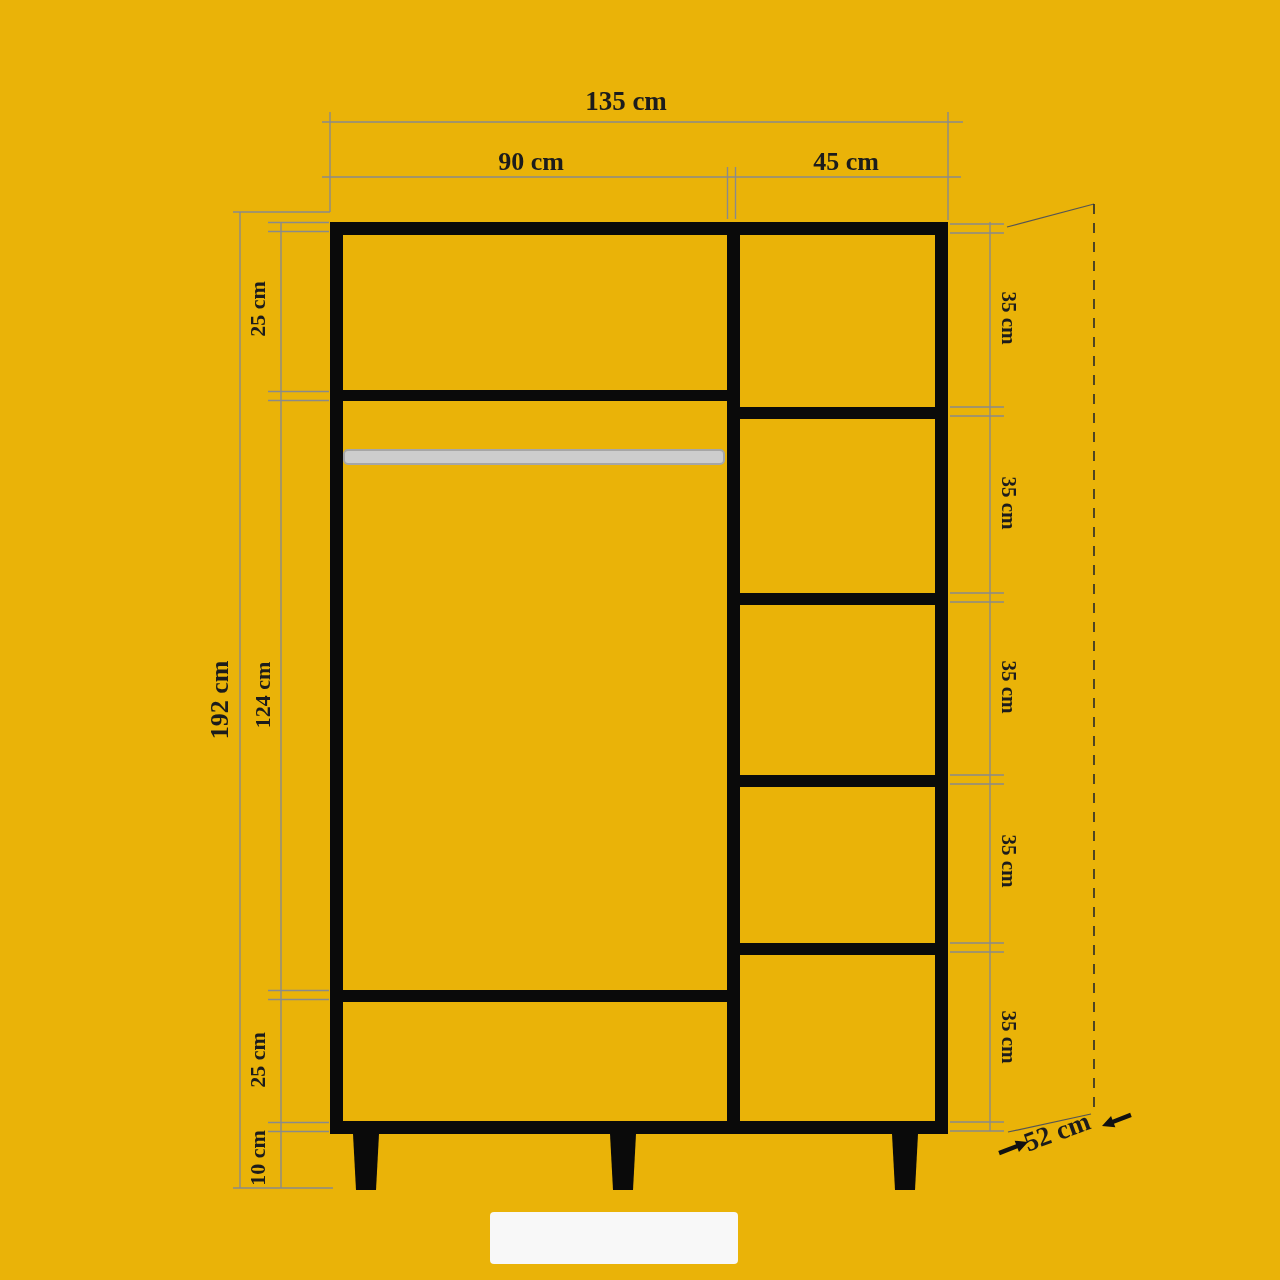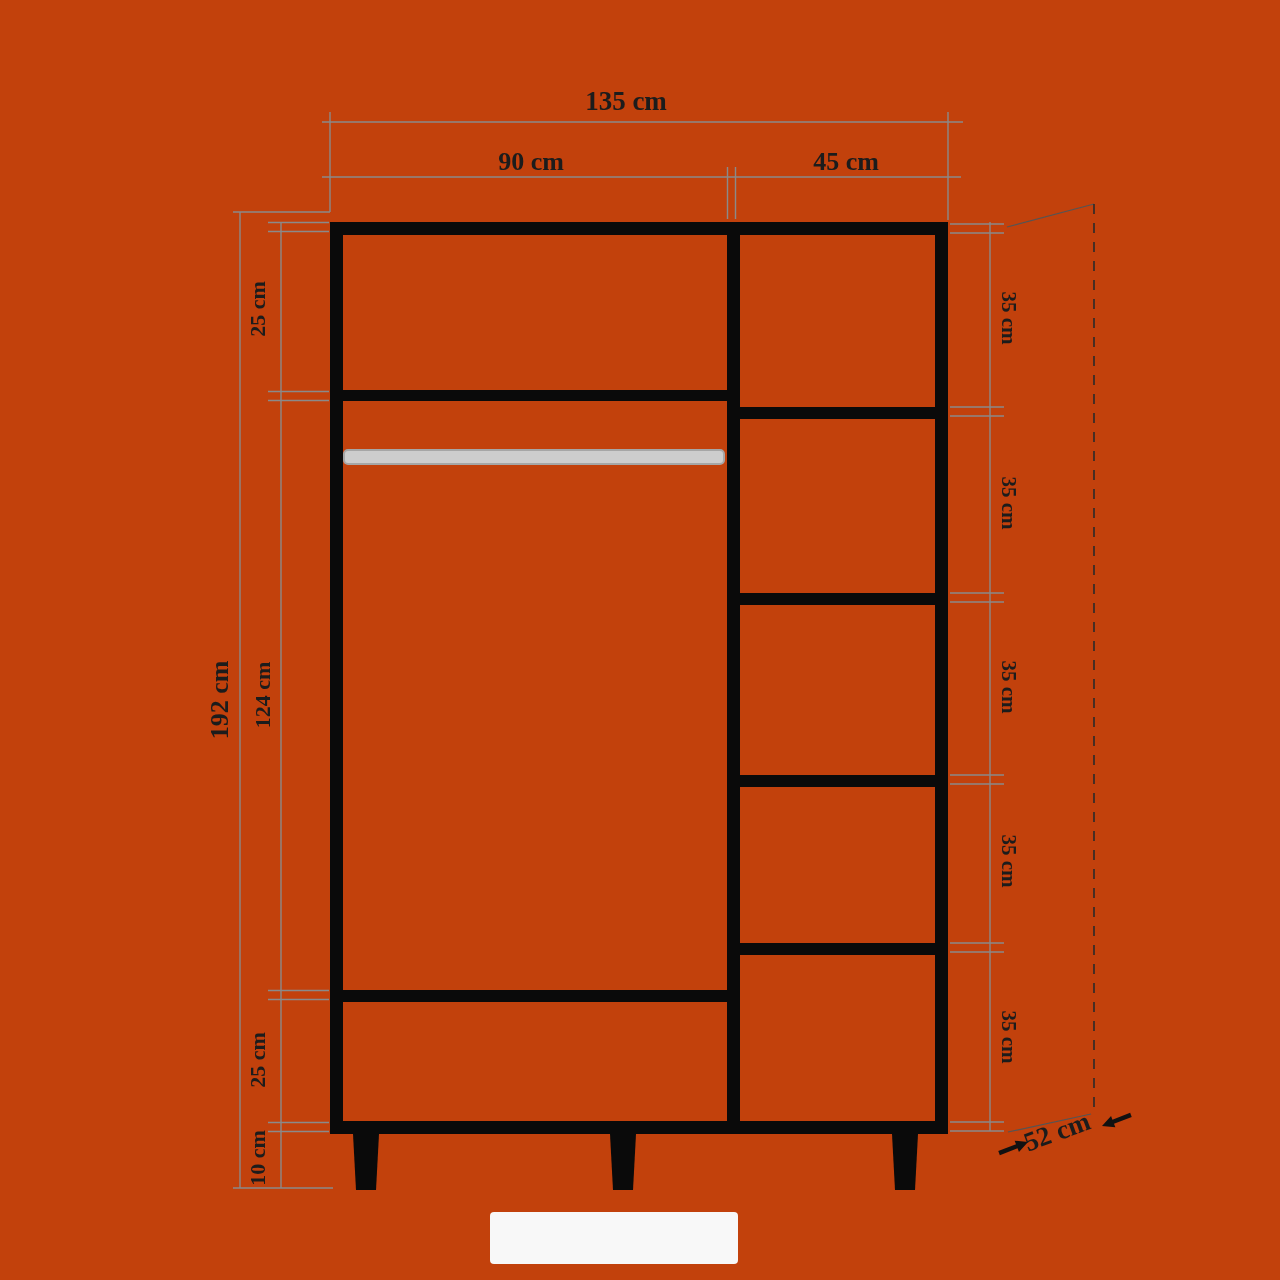--- a/index.html
+++ b/index.html
@@ -4,21 +4,21 @@
 <style>
   html, body {
     margin: 0;
     padding: 0;
     background: #ffffff;
   }
   .stage {
     position: relative;
     width: 1280px;
     height: 1280px;
-    background: #c2410c;
+    background: #eab308;
     overflow: hidden;
   }
   svg { display: block; }
   .dim-line {
     stroke: #8a8a8a;
     stroke-width: 1.4;
     fill: none;
   }
   .dim-line-dark {
     stroke: #555555;

